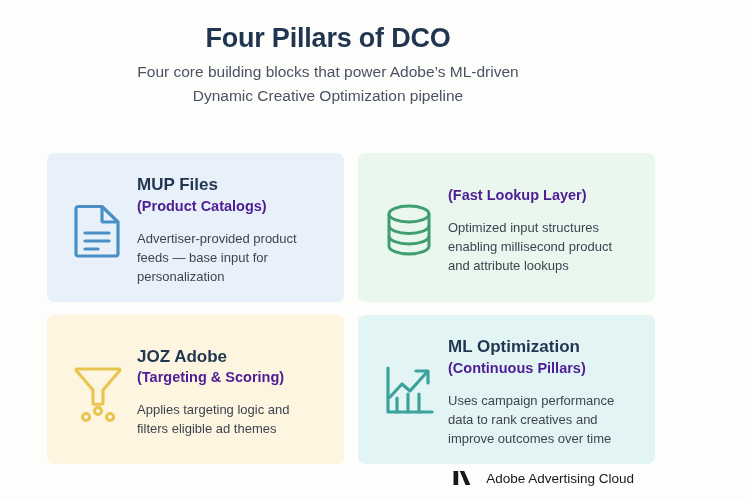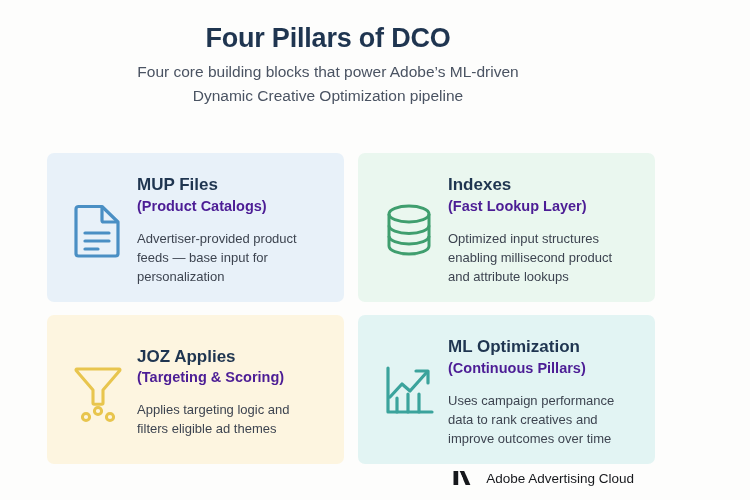--- a/index.html
+++ b/index.html
@@ -144,37 +144,36 @@
     <div class="card" style="background:#eaf7ef">
       <div class="card-icon">
         <svg width="50" height="56" viewBox="0 0 50 56">
           <ellipse cx="25" cy="12" rx="20" ry="8" fill="none" stroke="#3f9e6e" stroke-width="3"></ellipse>
           <path d="M5 12 v32 c0 4.4 9 8 20 8 s20 -3.6 20 -8 v-32" fill="none" stroke="#3f9e6e" stroke-width="3"></path>
           <path d="M5 23.5 c0 4.4 9 8 20 8 s20 -3.6 20 -8" fill="none" stroke="#3f9e6e" stroke-width="3"></path>
           <path d="M5 34 c0 4.4 9 8 20 8 s20 -3.6 20 -8" fill="none" stroke="#3f9e6e" stroke-width="3"></path>
         </svg>
       </div>
       <div class="card-body">
-        <h2 class="card-title">Indexes</h2>
         <h3 class="card-subtitle">(Fast Lookup Layer)</h3>
         <p class="card-desc">Optimized input structures enabling millisecond product and attribute lookups</p>
       </div>
     </div>
 
     <div class="card" style="background:#fdf5e0">
       <div class="card-icon">
         <svg width="52" height="60" viewBox="0 0 52 60">
           <path d="M5 5 h42 a1 1 0 0 1 0.8 1.6 L31 26 v13 a1.2 1.2 0 0 1 -1.2 1.2 h-7.6 A1.2 1.2 0 0 1 21 39 V26 L4.2 6.6 A1 1 0 0 1 5 5 Z" fill="none" stroke="#e8c54e" stroke-width="3.1" stroke-linejoin="round"></path>
           <circle cx="26" cy="47" r="3.6" fill="none" stroke="#e8c54e" stroke-width="3"></circle>
           <circle cx="14" cy="53" r="3.6" fill="none" stroke="#e8c54e" stroke-width="3"></circle>
           <circle cx="38" cy="53" r="3.6" fill="none" stroke="#e8c54e" stroke-width="3"></circle>
         </svg>
       </div>
       <div class="card-body">
-        <h2 class="card-title">JOZ Applies</h2>
+        <h2 class="card-title">JOZ Adobe</h2>
         <h3 class="card-subtitle">(Targeting &amp; Scoring)</h3>
         <p class="card-desc">Applies targeting logic and filters eligible ad themes</p>
       </div>
     </div>
 
     <div class="card" style="background:#e2f4f3">
       <div class="card-icon">
         <svg width="54" height="54" viewBox="0 0 54 54">
           <path d="M6 4 v44 h44" fill="none" stroke="#3ba39c" stroke-width="3.2" stroke-linecap="round" stroke-linejoin="round"></path>
           <line x1="15" y1="34" x2="15" y2="48" stroke="#3ba39c" stroke-width="3.2" stroke-linecap="round"></line>

